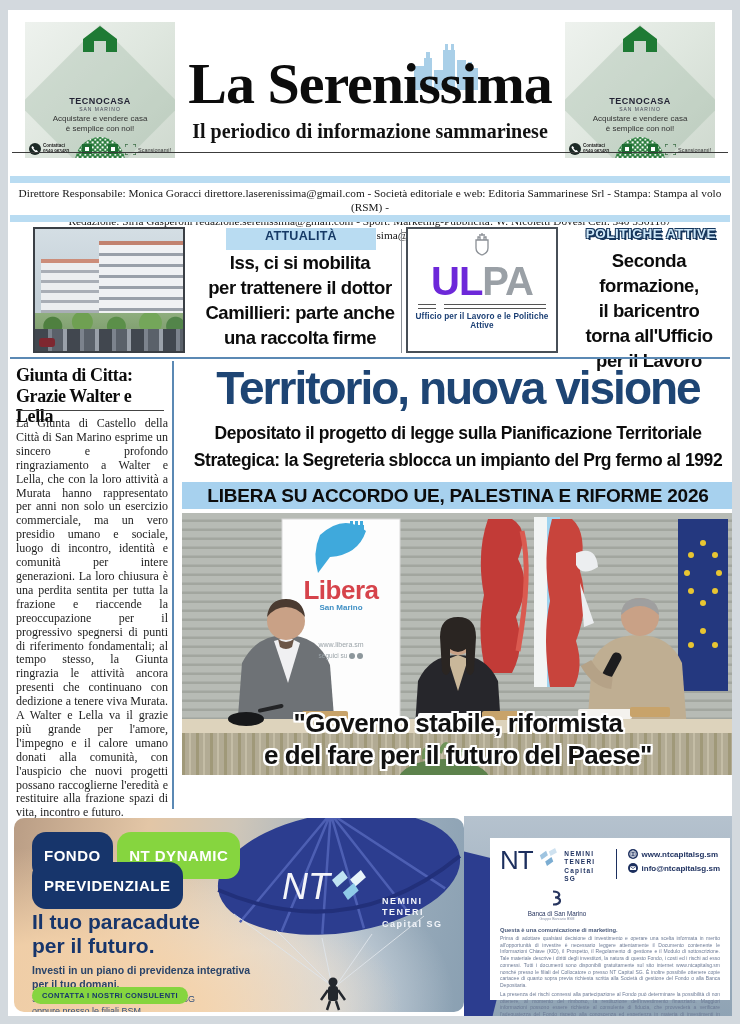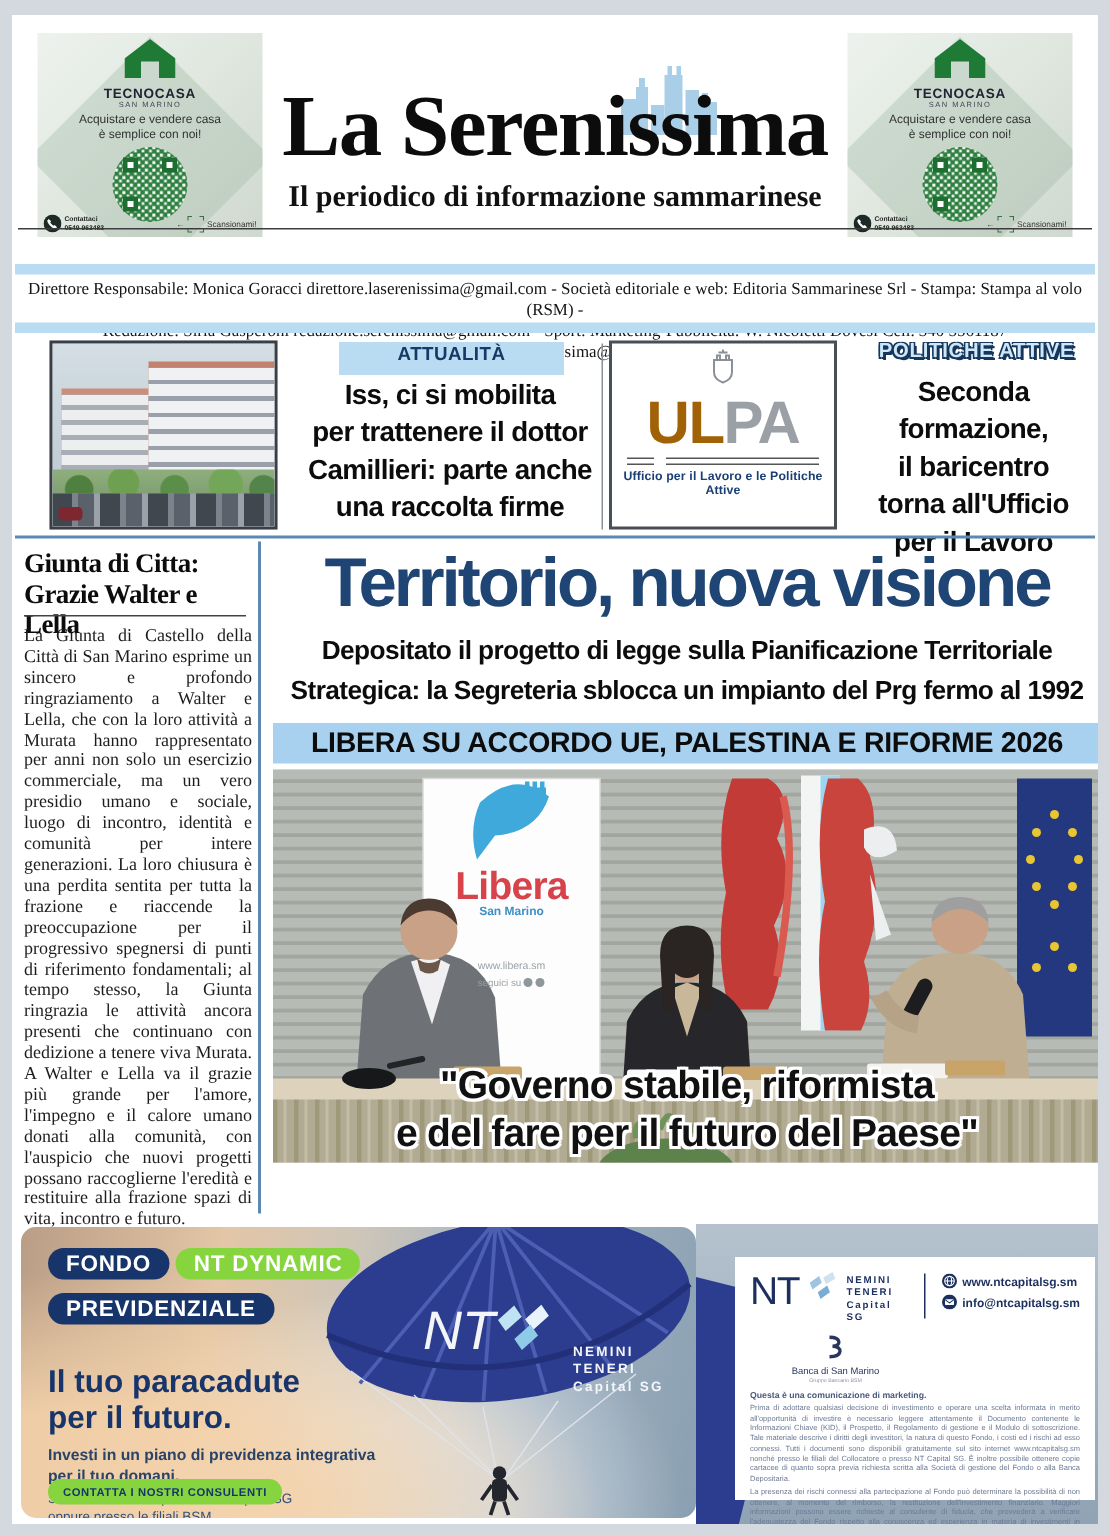--- a/index.html
+++ b/index.html
@@ -6,21 +6,21 @@
   html,body { width:740px; height:1024px; }
   body { font-family:"Liberation Sans", sans-serif; background:#d3d9de; position:relative; }
   .page { position:absolute; left:8px; top:10px; width:724px; height:1006px; background:#ffffff; overflow:hidden; }
   .abs { position:absolute; }
   .preline { white-space:pre-line; }
 
   
   .tecno { width:150px; height:136px; background:linear-gradient(135deg,#eef2ee 0%,#dfe7df 50%,#cfd9cf 100%); text-align:center; overflow:hidden; font-family:"Liberation Sans",sans-serif; }
   .tecno .diamond { position:absolute; left:18px; top:26px; width:114px; height:114px; background:#9fb7a4; opacity:.35; transform:rotate(45deg); }
   .tecno .house { position:relative; margin:4px auto 0; width:34px; height:26px; }
-  .tecno .brand { position:relative; font-size:9px; font-weight:bold; color:#223; letter-spacing:.5px; }
+  .tecno .brand { position:relative; font-size:9px; font-weight:bold; color:#223; letter-spacing:.5px;margin-top:40px; }
   .tecno .loc { position:relative; font-size:5px; color:#445; letter-spacing:1px; }
   .tecno .tag { position:relative; font-size:8px; color:#333; line-height:1.25; margin-top:2px; }
   .tecno .qr { position:relative; margin:2px auto 0; }
   .tecno .foot { position:absolute; left:4px; right:4px; bottom:3px; display:flex; justify-content:space-between; align-items:flex-end; }
   .tecno .call { display:flex; gap:2px; align-items:center; }
   .tecno .call-txt { text-align:left; font-size:4.5px; color:#222; font-weight:bold; line-height:1.3; }
   .tecno .scan { font-size:5.5px; color:#333; display:flex; align-items:center; gap:2px; }
 
   
   .mast-title { left:0; right:0; top:40px; text-align:center; font-family:"Liberation Serif",serif; font-weight:bold; font-size:58px; color:#0c0c0c; letter-spacing:-1px; z-index:2; }
@@ -41,21 +41,21 @@
     background:radial-gradient(circle at 12% 60%,#4f8040 0 9px,transparent 10px),radial-gradient(circle at 32% 40%,#6fa052 0 10px,transparent 11px),radial-gradient(circle at 55% 60%,#5b8f49 0 9px,transparent 10px),radial-gradient(circle at 78% 45%,#74a65a 0 11px,transparent 12px),radial-gradient(circle at 95% 60%,#53854a 0 9px,transparent 10px),linear-gradient(#8fae7e,#7d9c6e); }
   .hospital .cars { position:absolute; left:0; right:0; bottom:0; height:22px; background:repeating-linear-gradient(to right,#41474f 0 13px,#7c838d 13px 17px,#5a616a 17px 28px,#9aa1aa 28px 32px),#8a9199; }
   .hospital .redcar { position:absolute; left:4px; bottom:4px; width:16px; height:9px; border-radius:3px; background:#7e2730; }
 
   .strip-label { height:22px; line-height:17px; text-align:center; font-weight:bold; font-size:12.5px; color:#163a66; background:#b9dcf2; letter-spacing:.3px; }
   .strip-head { font-weight:bold; font-size:18.5px; line-height:25px; text-align:center; color:#0c0c0c; letter-spacing:-.4px; }
   .vdiv { width:1px; background:#8a9097; }
 
   .ulpa-box { left:398px; top:217px; width:152px; height:126px; border:2px solid #474f57; background:#fff; text-align:center; }
   .ulpa-word { margin-top:1px; font-size:40px; font-weight:800; letter-spacing:-1px; line-height:1; }
-  .ulpa-word .ul { color:#a16207; } .ulpa-word .pa { color:#9aa0a6; }
+  .ulpa-word .ul { color:#6d28d9; } .ulpa-word .pa { color:#9aa0a6; }
   .ulpa-lines { margin:3px auto 0; width:128px; }
   .ulpa-lines .row { display:flex; justify-content:space-between; margin-bottom:3px; }
   .ulpa-lines i { display:block; height:1px; background:#555; }
   .ulpa-cap { margin-top:2px; font-size:8.2px; font-weight:bold; color:#1b3f74; letter-spacing:.1px; }
 
   .poli-label { left:557px; top:216px; width:172px; text-align:center; font-weight:800; font-size:13.5px; letter-spacing:.5px; color:#cde7f8;
     text-shadow:-1px -1px 0 #16365c,1px -1px 0 #16365c,-1px 1px 0 #16365c,1px 1px 0 #16365c,2px 2px 0 #16365c; }
 
   .hrule-blue { left:2px; right:2px; top:347px; height:2px; background:#5b89b4; }
   .vrule-blue { left:164px; top:351px; width:2px; height:448px; background:#5b89b4; }
@@ -75,21 +75,21 @@
     text-shadow:-2px -2px 0 #fff,2px -2px 0 #fff,-2px 2px 0 #fff,2px 2px 0 #fff,0 -2px 0 #fff,0 2px 0 #fff,-2px 0 0 #fff,2px 0 0 #fff; }
   .lib-brand { position:absolute; left:104px; top:62px; width:110px; text-align:center; color:#d6434b; font-weight:800; font-size:26px; letter-spacing:-.5px; }
   .lib-sub { position:absolute; left:104px; top:90px; width:110px; text-align:center; color:#3f8fc4; font-size:8px; font-weight:bold; }
   .lib-url { position:absolute; left:104px; top:128px; width:110px; text-align:center; color:#9aa3a8; font-size:7px; }
   .lib-soc { position:absolute; left:104px; top:139px; width:110px; text-align:center; color:#9aa3a8; font-size:6.5px; }
   .lib-soc b { display:inline-block; width:6px; height:6px; border-radius:50%; background:#8d979c; margin-left:2px; vertical-align:middle; }
 
   
   .ad-left { left:6px; top:808px; width:450px; height:194px; border-radius:10px; overflow:hidden;
     background:radial-gradient(ellipse at 10% 100%,rgba(244,210,170,.9) 0 25%,transparent 60%),radial-gradient(ellipse at 55% 95%,rgba(255,255,255,.55) 0 20%,transparent 55%),linear-gradient(100deg,#b99d85 0%,#e3c6a6 28%,#cfc6b8 46%,#a4b4c2 68%,#8aa0b2 100%); }
-  .pill { display:inline-block; border-radius:14px; padding:2px 12px; font-weight:800; color:#fff; font-size:15px; letter-spacing:.5px; }
+  .pill { display:inline-block; border-radius:14px; padding:15px 12px; font-weight:800; color:#fff; font-size:15px; letter-spacing:.5px; }
   .pill.navy { background:#17356b; }
   .pill.green { background:#86d53f; }
   .ad-left .h1 { position:absolute; left:18px; top:92px; font-weight:800; font-size:21px; line-height:1.15; color:#17356b; }
   .ad-left .t1 { position:absolute; left:18px; top:146px; font-size:10.5px; font-weight:bold; line-height:1.3; color:#2a4469; }
   .ad-left .t2 { position:absolute; left:18px; top:176px; font-size:9px; line-height:1.3; color:#33507a; }
   .ad-left .cta { position:absolute; left:18px; top:200px; transform:translateY(-34px); }
   .cta-pill { display:inline-block; background:#86d53f; color:#17356b; font-weight:800; font-size:7.5px; letter-spacing:.4px; padding:4px 10px; border-radius:10px; }
   .canopy-nt { position:absolute; left:268px; top:48px; color:#fff; font-size:36px; font-style:italic; font-weight:300; opacity:.95; }
   .canopy-brand { position:absolute; left:368px; top:78px; color:#f2f5fa; font-size:9px; line-height:1.25; letter-spacing:1.5px; font-weight:bold; }
 

